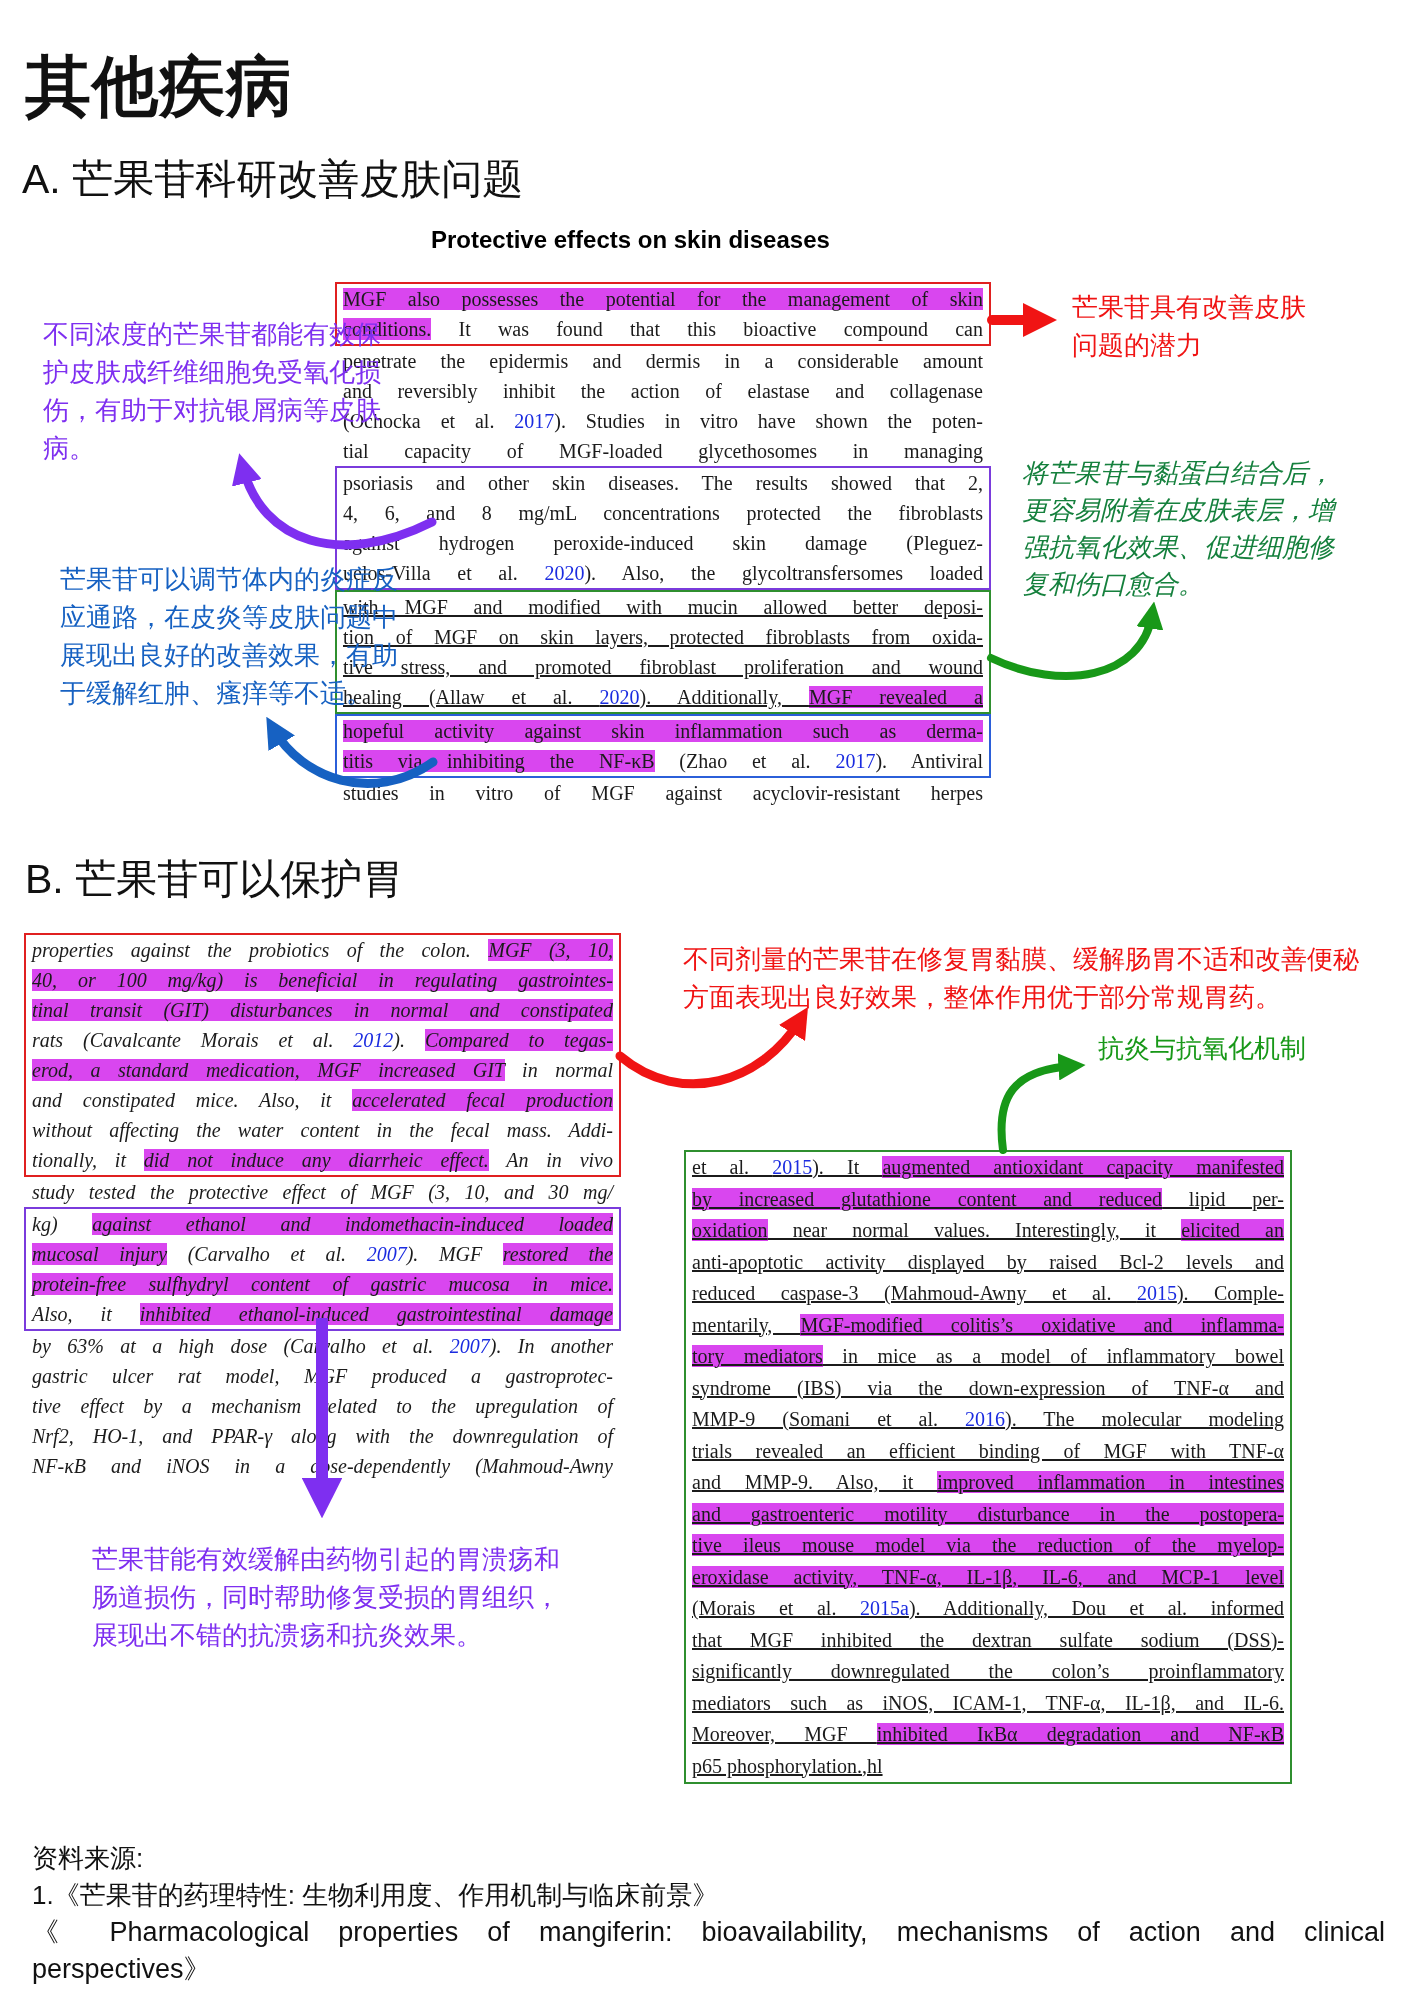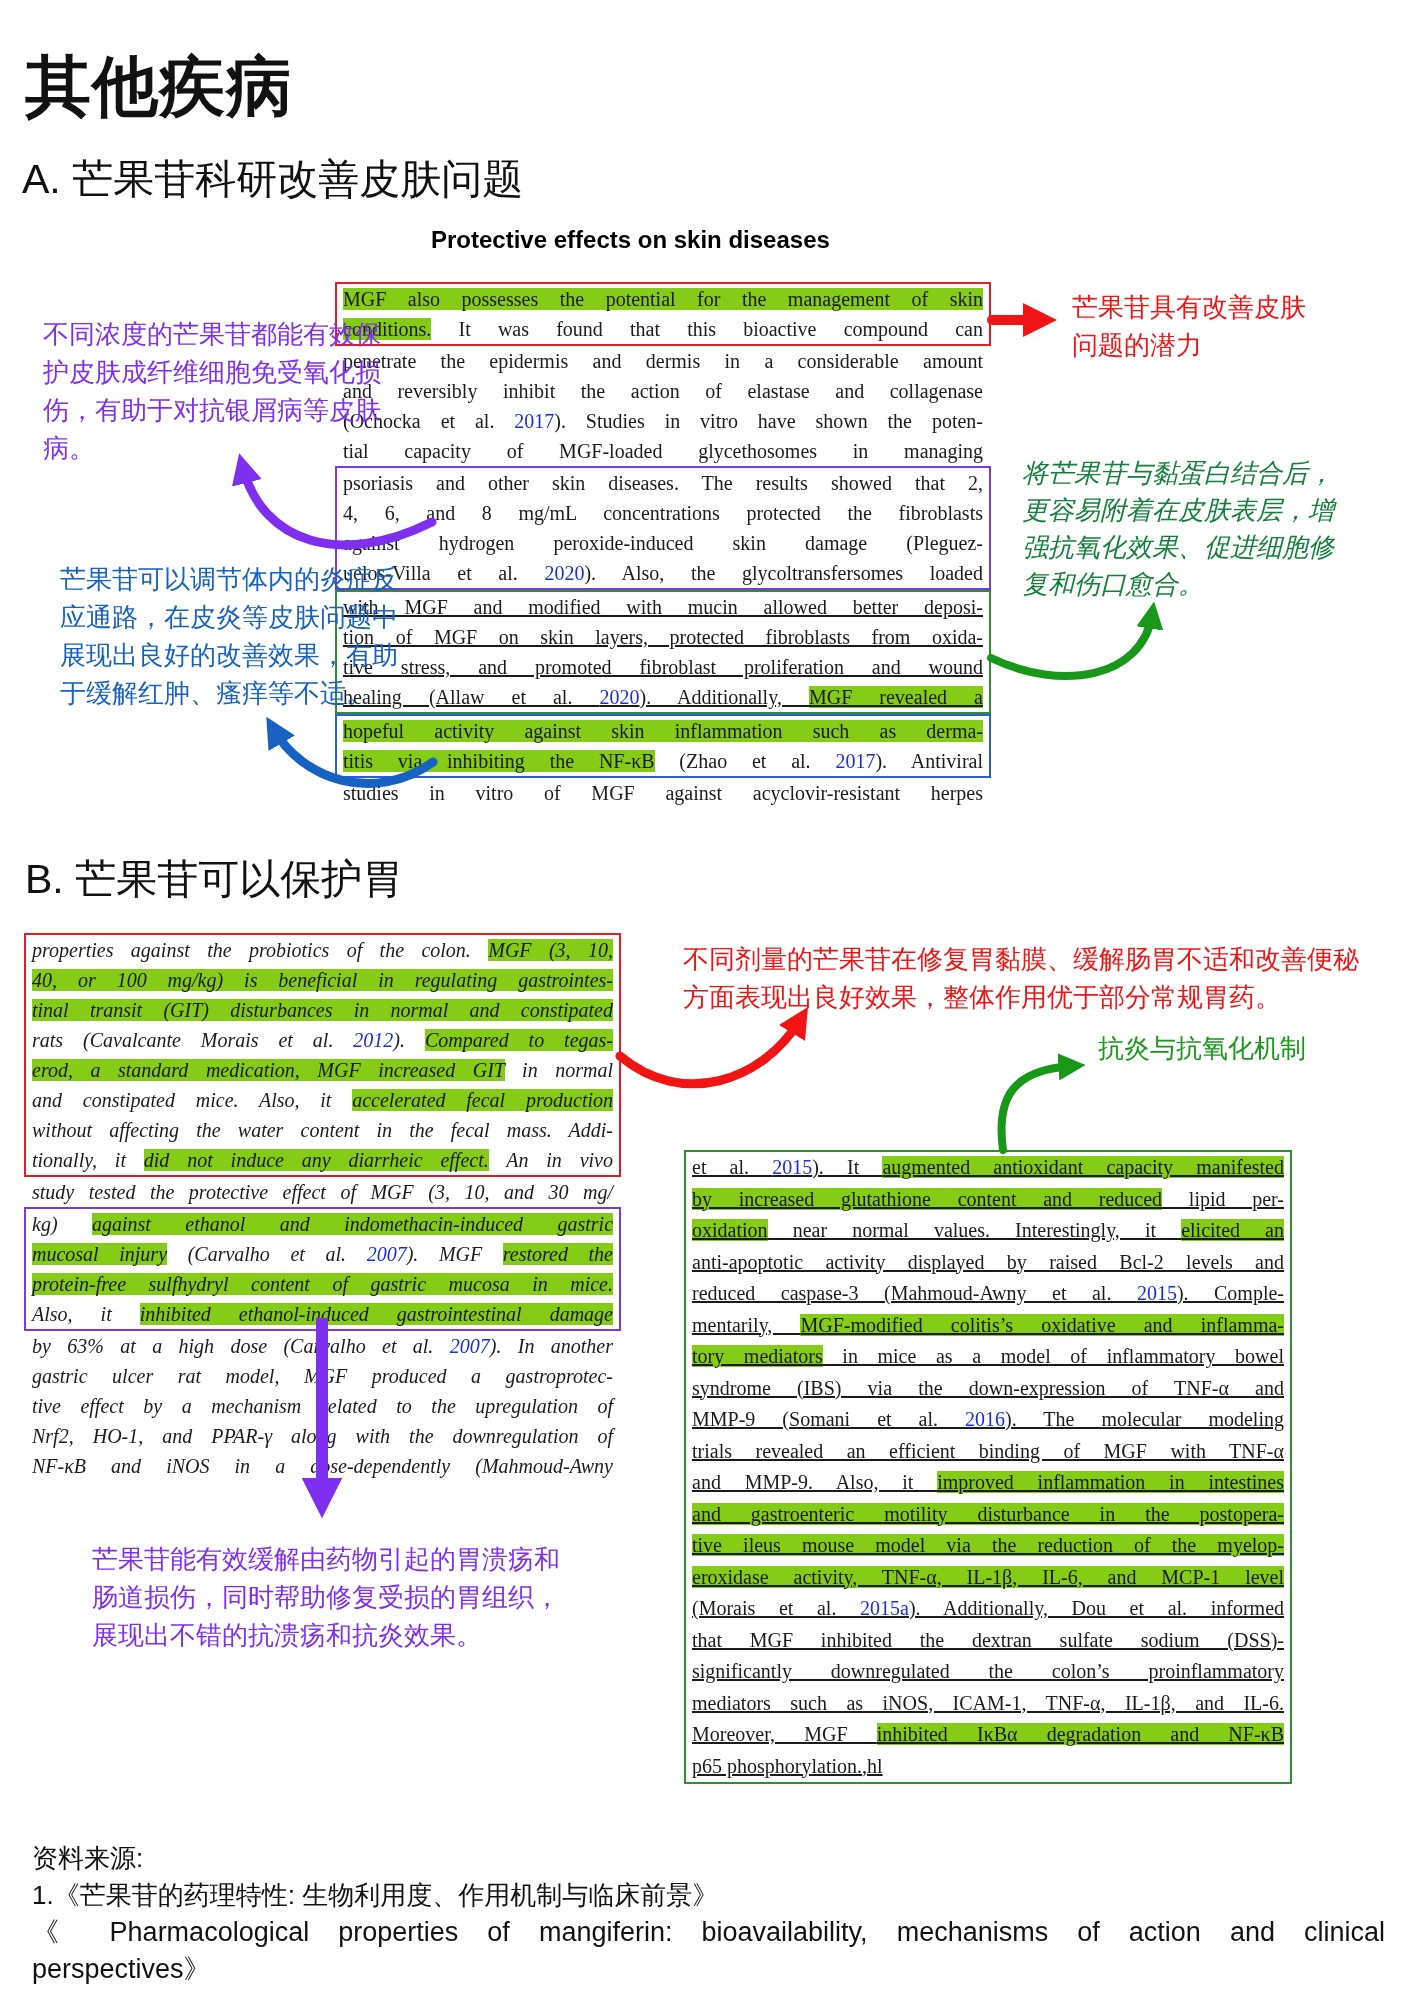--- a/index.html
+++ b/index.html
@@ -24,21 +24,21 @@
   #paperBR .line { font-size: 20px;   line-height: 31.5px; }
 
   .line { text-align: justify; text-align-last: justify; }
   .line.left { text-align-last: left; }
   .pblock { position: relative; }
   .pbox { margin: 0 -8px; padding: 0 6px; border: 2px solid #000; }
   .box-red    { border-color: #e02020; }
   .box-purple { border-color: #7a3bdc; }
   .box-green  { border-color: #2f8f2f; text-decoration: underline; }
   .box-blue   { border-color: #2b5fd9; }
-  .hl   { background: #84cc16; }
+  .hl   { background: #d946ef; }
   .cite { color: #1a2be0; }
 
   
   .ann { font-size: 26px; line-height: 38px; font-weight: 400; }
   #ann-skin-purple    { left: 43px;   top: 315px;  width: 345px; }
   #ann-skin-blue      { left: 60px;   top: 560px;  width: 345px; }
   #ann-skin-red       { left: 1072px; top: 288px;  width: 245px; }
   #ann-skin-green     { left: 1022px; top: 455px;  width: 320px; line-height: 37px; }
   #ann-stomach-red    { left: 683px;  top: 940px;  width: 690px; }
   #ann-stomach-green  { left: 1098px; top: 1029px; width: 260px; }
@@ -101,21 +101,21 @@
       <div class="line"><span>rats (Cavalcante Morais et al. </span><span class="cite">2012</span><span>). </span><span class="hl">Compared to tegas-</span></div>
       <div class="line"><span class="hl">erod, a standard medication, MGF increased GIT</span><span> in normal</span></div>
       <div class="line"><span>and constipated mice. Also, it </span><span class="hl">accelerated fecal production</span></div>
       <div class="line"><span>without affecting the water content in the fecal mass. Addi-</span></div>
       <div class="line"><span>tionally, it </span><span class="hl">did not induce any diarrheic effect.</span><span> An in vivo</span></div>
     </div>
     <div class="pblock">
       <div class="line"><span>study tested the protective effect of MGF (3, 10, and 30 mg/</span></div>
     </div>
     <div class="pblock pbox box-purple">
-      <div class="line"><span>kg) </span><span class="hl">against ethanol and indomethacin-induced gastric</span></div>
+      <div class="line"><span>kg) </span><span class="hl">against ethanol and indomethacin-induced loaded</span></div>
       <div class="line"><span class="hl">mucosal injury</span><span> (Carvalho et al. </span><span class="cite">2007</span><span>). MGF </span><span class="hl">restored the</span></div>
       <div class="line"><span class="hl">protein-free sulfhydryl content of gastric mucosa in mice.</span></div>
       <div class="line"><span>Also, it </span><span class="hl">inhibited ethanol-induced gastrointestinal damage</span></div>
     </div>
     <div class="pblock">
       <div class="line"><span>by 63% at a high dose (Carvalho et al. </span><span class="cite">2007</span><span>). In another</span></div>
       <div class="line"><span>gastric ulcer rat model, MGF produced a gastroprotec-</span></div>
       <div class="line"><span>tive effect by a mechanism related to the upregulation of</span></div>
       <div class="line"><span>Nrf2, HO-1, and PPAR-γ along with the downregulation of</span></div>
       <div class="line"><span>NF-κB and iNOS in a dose-dependently (Mahmoud-Awny</span></div>

